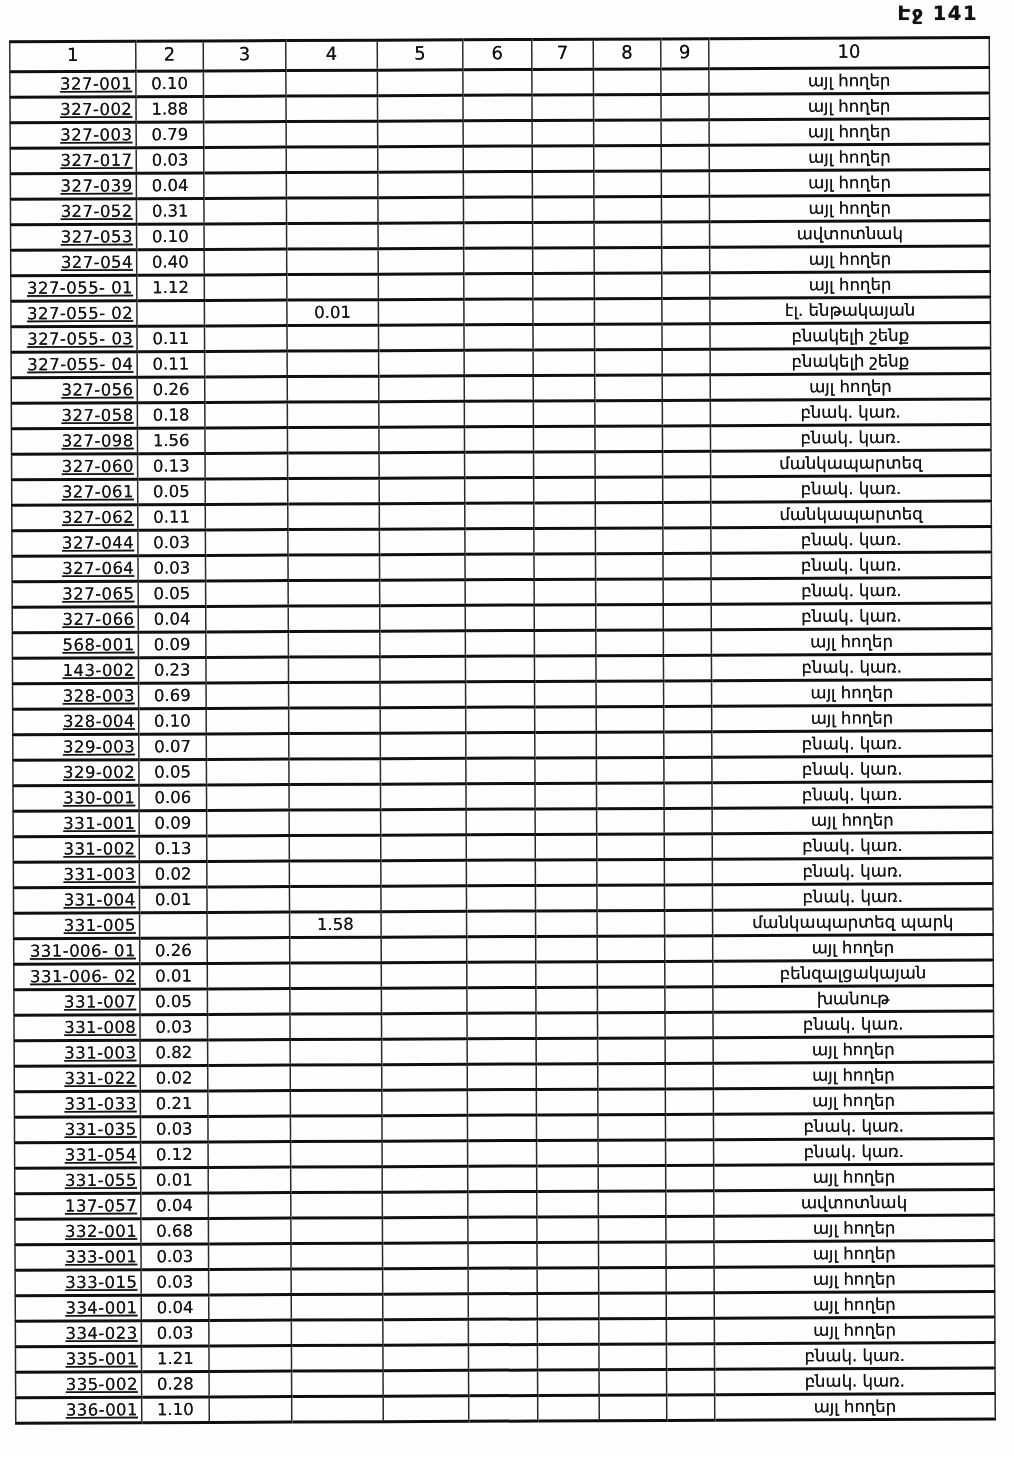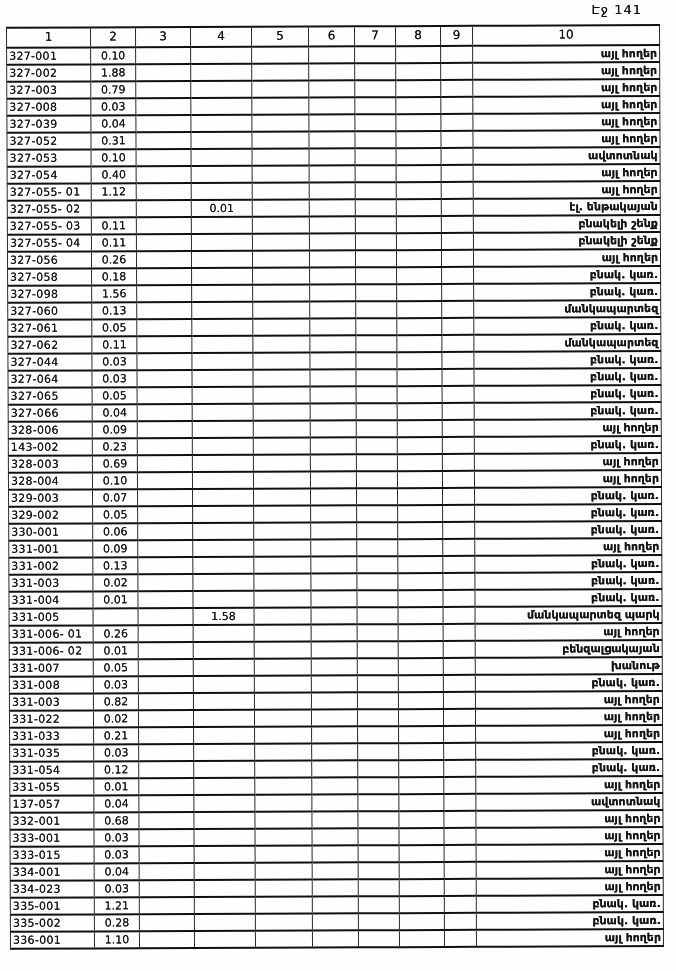--- a/index.html
+++ b/index.html
@@ -14,23 +14,23 @@
   }
   .page {
     position: relative;
     width: 676px;
     height: 971px;
     background: #fefefe;
   }
   .page-number {
     position: absolute;
     top: 2px;
-    right: 34px;
+    right: 24px;
     font-size: 13px;
-    font-weight: normal;
+    font-weight: bold;
     letter-spacing: 1px;
     color: #111;
     text-shadow: 0 0 0.5px #333;
   }
   .table-wrap {
     position: absolute;
     top: 26px;
     left: 8px;
     transform: rotate(-0.25deg);
     transform-origin: 30% 50%;
@@ -68,23 +68,23 @@
   .col-c1  { width: 84px; }
   .col-c2  { width: 45px; }
   .col-c3  { width: 55px; }
   .col-c4  { width: 61px; }
   .col-c5  { width: 57px; }
   .col-c6  { width: 46px; }
   .col-c7  { width: 41px; }
   .col-c8  { width: 45px; }
   .col-c9  { width: 32px; }
   .col-c10 { width: 187px; }
-  td.cell-code { text-align: left; padding-left: 3px; letter-spacing: 0.3px; }
+  td.cell-code { text-align: right; padding-left: 3px; letter-spacing: 0.3px; text-decoration: underline; }
   td.cell-num  { text-align: center; }
-  td.cell-desc { text-align: right; padding-left: 3px; font-weight: bold; }
+  td.cell-desc { text-align: center; padding-left: 3px; }
 </style>
 </head>
 <body>
 
 <div class="page">
   <div class="page-number">Էջ 141</div>
 
   <div class="table-wrap">
     <table class="doc-table">
       <colgroup>
@@ -144,21 +144,21 @@
             <td class="cell-num"></td>
             <td class="cell-num"></td>
             <td class="cell-num"></td>
             <td class="cell-num"></td>
             <td class="cell-num"></td>
             <td class="cell-num"></td>
             <td class="cell-num"></td>
             <td class="cell-desc">այլ հողեր</td>
           </tr>
           <tr class="data-row">
-            <td class="cell-code">327-008</td>
+            <td class="cell-code">327-017</td>
             <td class="cell-num">0.03</td>
             <td class="cell-num"></td>
             <td class="cell-num"></td>
             <td class="cell-num"></td>
             <td class="cell-num"></td>
             <td class="cell-num"></td>
             <td class="cell-num"></td>
             <td class="cell-num"></td>
             <td class="cell-desc">այլ հողեր</td>
           </tr>
@@ -372,21 +372,21 @@
             <td class="cell-num"></td>
             <td class="cell-num"></td>
             <td class="cell-num"></td>
             <td class="cell-num"></td>
             <td class="cell-num"></td>
             <td class="cell-num"></td>
             <td class="cell-num"></td>
             <td class="cell-desc">բնակ. կառ.</td>
           </tr>
           <tr class="data-row">
-            <td class="cell-code">328-006</td>
+            <td class="cell-code">568-001</td>
             <td class="cell-num">0.09</td>
             <td class="cell-num"></td>
             <td class="cell-num"></td>
             <td class="cell-num"></td>
             <td class="cell-num"></td>
             <td class="cell-num"></td>
             <td class="cell-num"></td>
             <td class="cell-num"></td>
             <td class="cell-desc">այլ հողեր</td>
           </tr>

